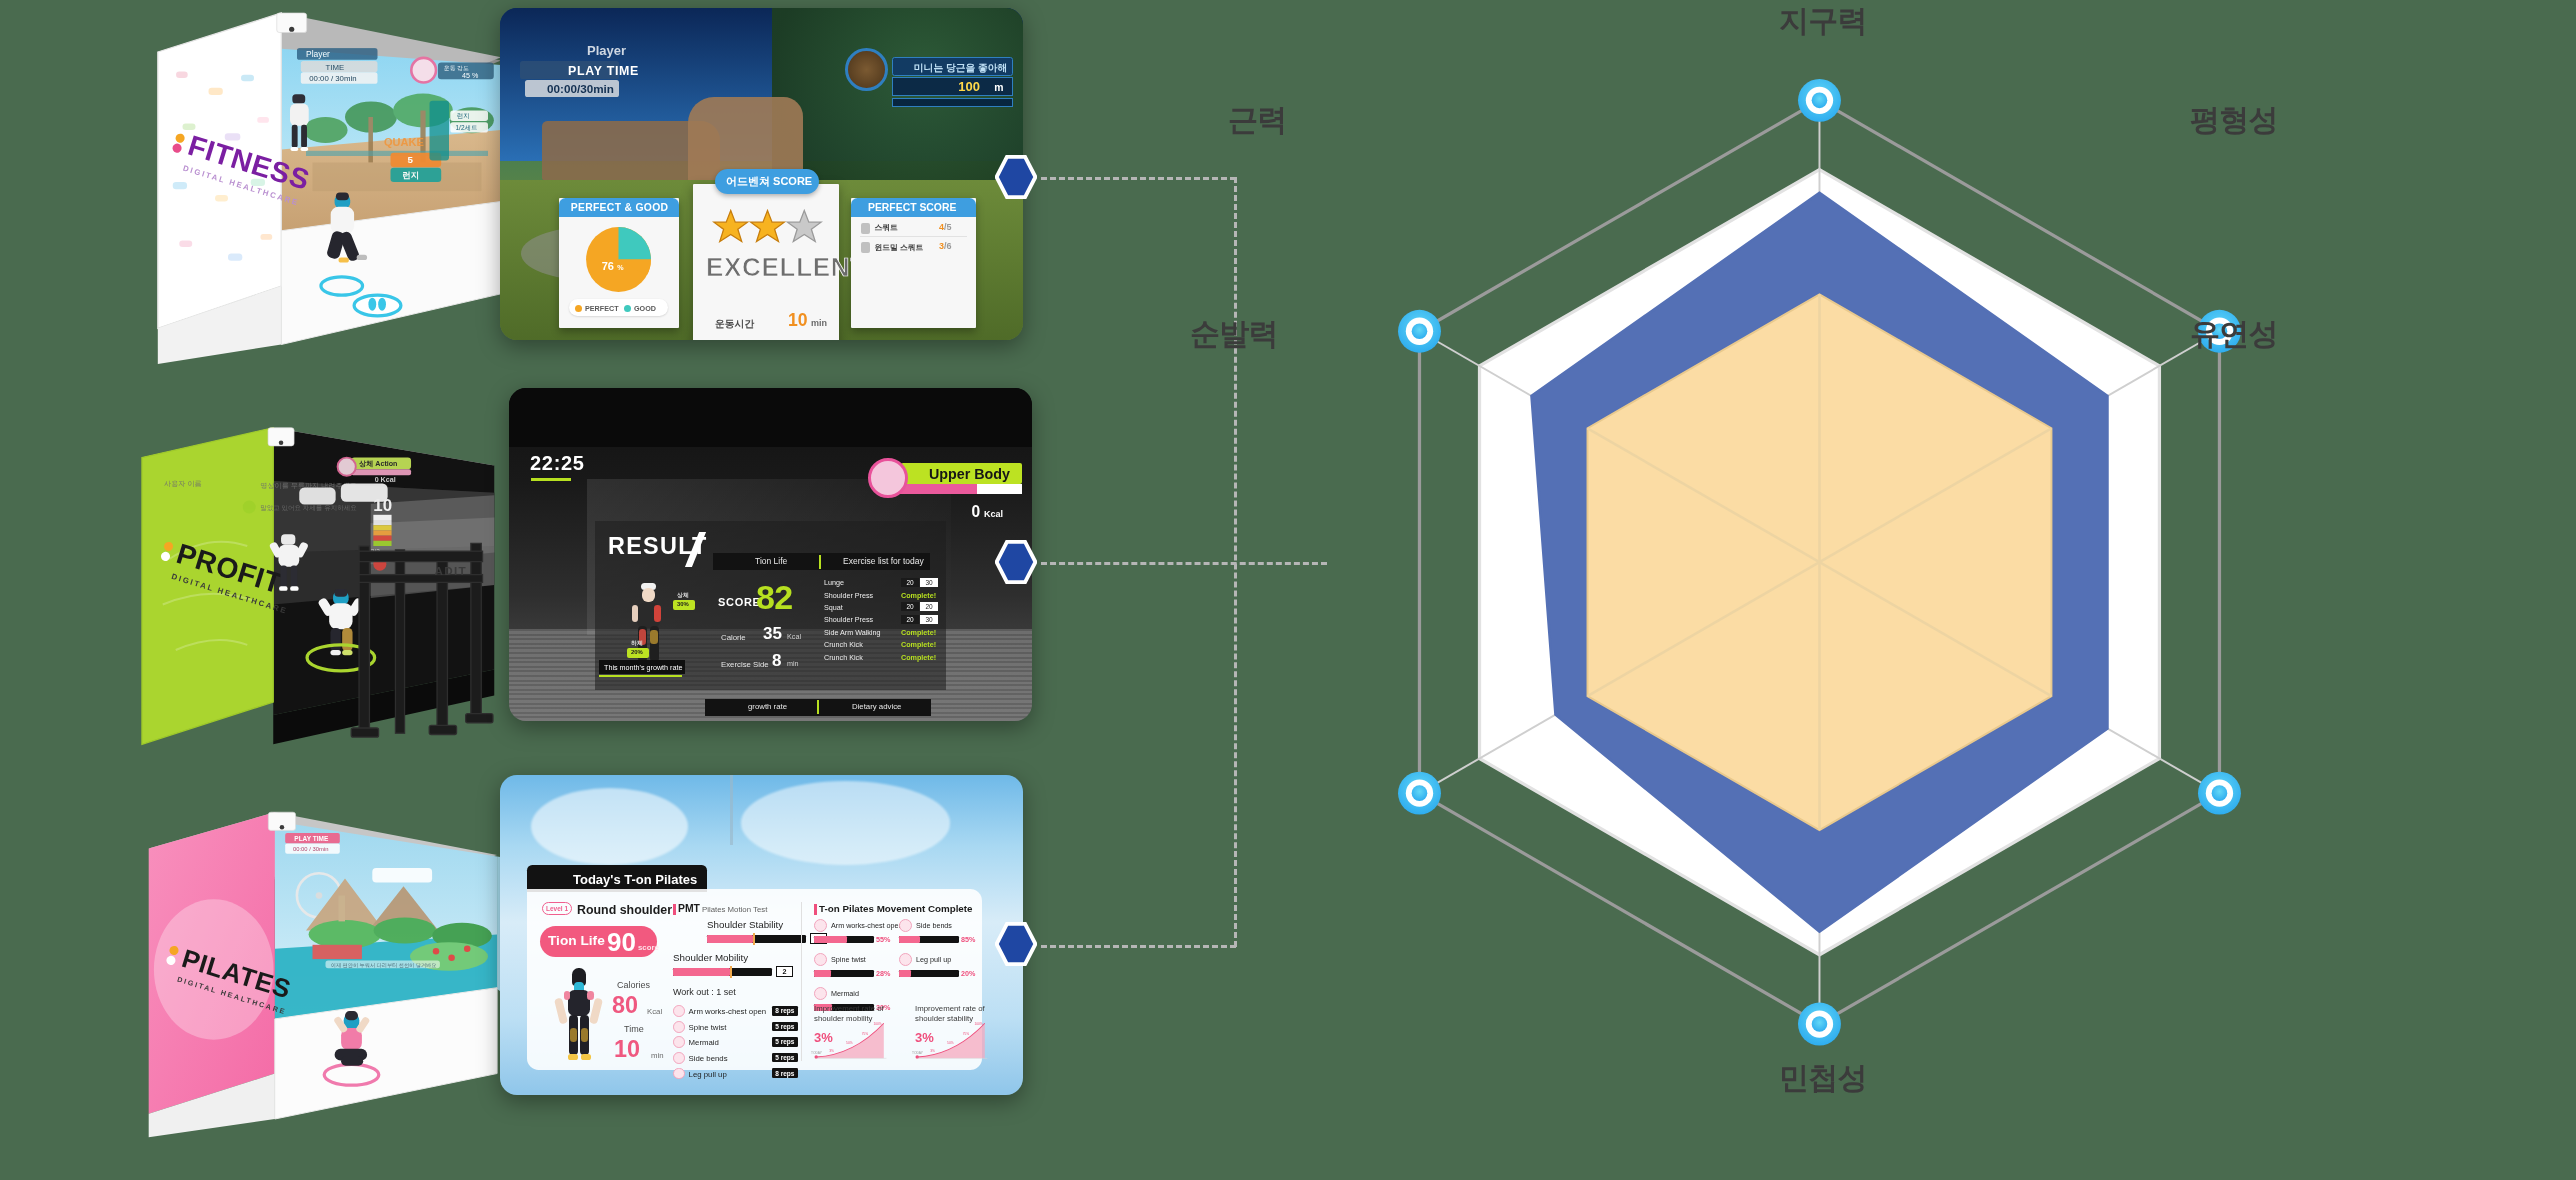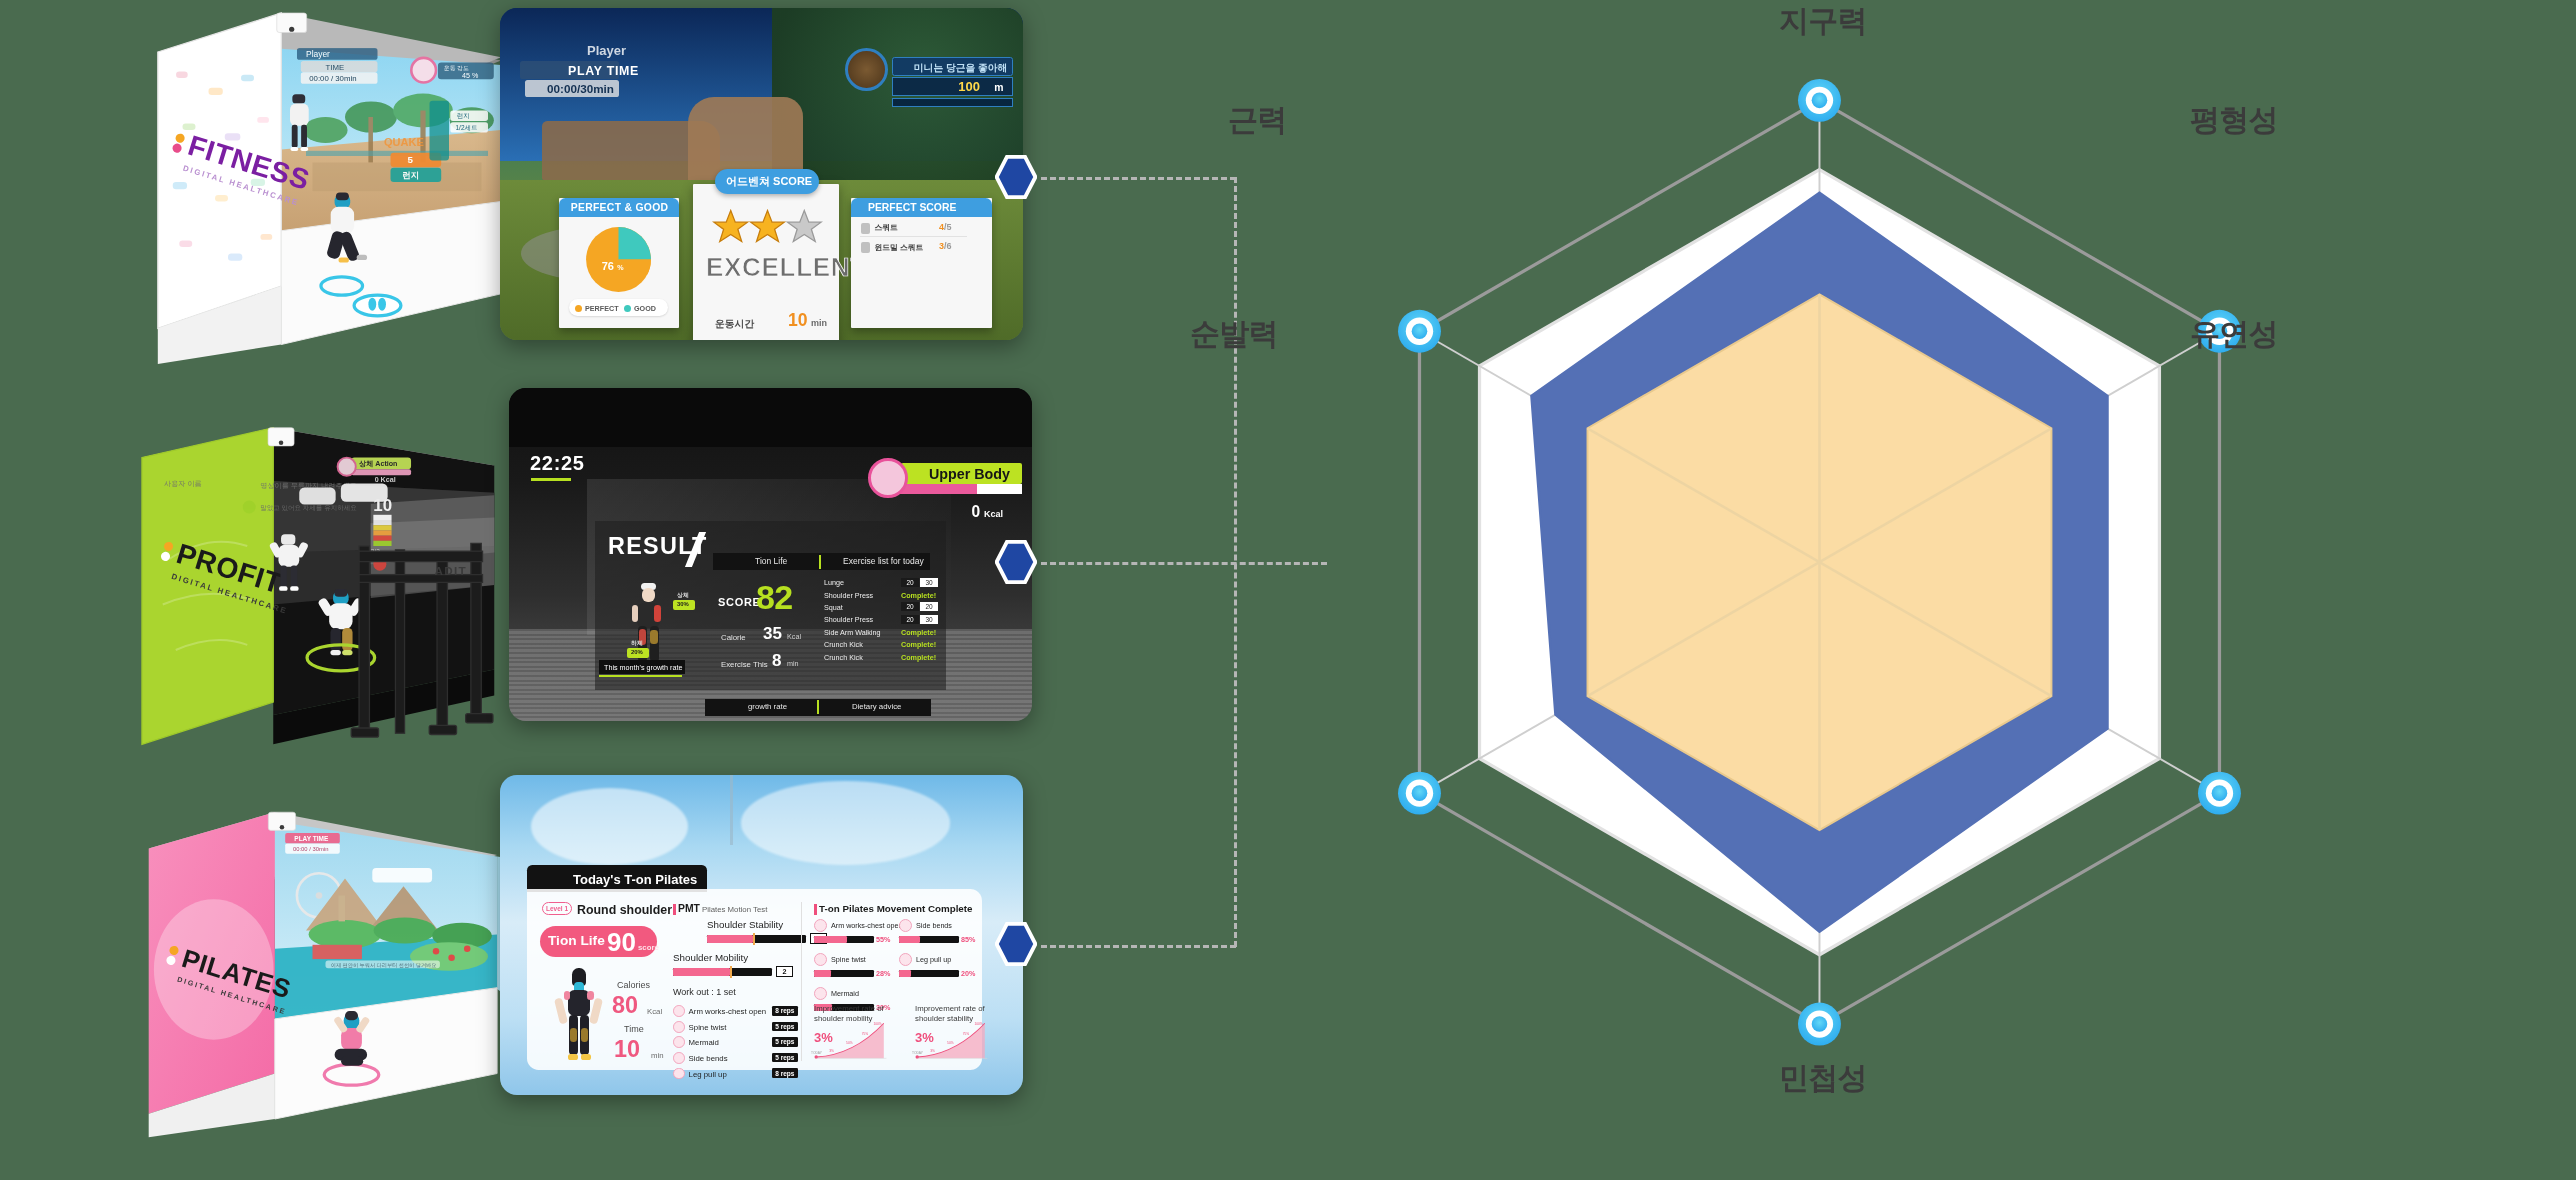--- a/index.html
+++ b/index.html
@@ -224,21 +224,21 @@
           <polygon points="28,4 35,22 54,22 39,33 45,52 28,41 11,52 17,33 2,22 21,22" fill="#f7b320" stroke="#c77e0d" stroke-width="2"></polygon>
           <polygon points="85,4 92,22 111,22 96,33 102,52 85,41 68,52 74,33 59,22 78,22" fill="#f7b320" stroke="#c77e0d" stroke-width="2"></polygon>
           <polygon points="142,4 149,22 168,22 153,33 159,52 142,41 125,52 131,33 116,22 135,22" fill="#c9c9c9" stroke="#9a9a9a" stroke-width="2"></polygon>
         </g>
       </svg>
       <div class="t" style="left:206px;top:246px;color:#6e6e6e;font-size:26px;font-weight:800;letter-spacing:0.7px;-webkit-text-stroke:0.7px #fff;">EXCELLENT</div>
       <div class="t" style="left:215px;top:311px;color:#4b4b4b;font-size:9.8px;font-weight:700;">운동시간</div>
       <div class="t" style="left:288px;top:304px;color:#f19020;font-size:17.6px;font-weight:800;">10</div>
       <div class="t" style="left:311px;top:311px;color:#6b6b6b;font-size:9px;font-weight:700;">min</div>
 
-      <div class="card" style="left:351px;top:190px;width:141px;height:130px;background:#f7f7f7;box-shadow:0 3.9px 9px rgba(0,0,0,.3);">
+      <div class="card" style="left:351px;top:190px;width:125px;height:130px;background:#f7f7f7;box-shadow:0 3.9px 9px rgba(0,0,0,.3);">
         <div style="position:absolute;left:0;top:0;width:100%;height:19.5px;background:#3e9ee0;border-radius:6.5px 6.5px 0 0;"></div>
         <div class="t" style="left:17px;top:5.2px;color:#fff;font-size:10.4px;font-weight:800;">PERFECT SCORE</div>
         <div style="position:absolute;left:9px;top:38px;width:107px;height:0.7px;background:#e2e2e2;"></div>
         <div class="t" style="left:23.4px;top:26px;font-size:7.8px;font-weight:700;color:#3a3a3a;">스쿼트</div>
         <div class="t" style="left:88px;top:25px;font-size:9px;font-weight:800;color:#f19020;">
           <span>4</span><span style="color:#9a9a9a;">/</span><span style="color:#9a9a9a;">5</span>
         </div>
         <div class="t" style="left:23.4px;top:46px;font-size:7.8px;font-weight:700;color:#3a3a3a;">윈드밀 스쿼트</div>
         <div class="t" style="left:88px;top:44px;font-size:9px;font-weight:800;color:#f19020;">
           <span>3</span><span style="color:#9a9a9a;">/</span><span style="color:#9a9a9a;">6</span>
@@ -393,21 +393,21 @@
 
       <div style="position:absolute;left:90px;top:272px;width:86px;height:14.3px;background:#0f0f0f;"></div>
       <div class="t" style="left:95px;top:276px;color:#ffffff;font-size:7.2px;">This month's growth rate</div>
       <div style="position:absolute;left:90px;top:287px;width:83px;height:2px;background:#b7e020;"></div>
 
       <div class="t" style="left:209px;top:209px;color:#ffffff;font-size:11px;font-weight:800;letter-spacing:0.7px;">SCORE</div>
       <div class="t" style="left:247px;top:192px;color:#b7e020;font-size:34px;font-weight:800;letter-spacing:-0.7px;">82</div>
       <div class="t" style="left:212px;top:246px;color:#e4e4e4;font-size:7.8px;">Calorie</div>
       <div class="t" style="left:254px;top:237px;color:#ffffff;font-size:17px;font-weight:800;">35</div>
       <div class="t" style="left:278px;top:245px;color:#d0d0d0;font-size:7.2px;">Kcal</div>
-      <div class="t" style="left:212px;top:273px;color:#e4e4e4;font-size:7.8px;">Exercise This</div>
+      <div class="t" style="left:212px;top:273px;color:#e4e4e4;font-size:7.8px;">Exercise Side</div>
       <div class="t" style="left:263px;top:264px;color:#ffffff;font-size:17px;font-weight:800;">8</div>
       <div class="t" style="left:278px;top:272px;color:#d0d0d0;font-size:7.2px;">min</div>
 
       <div id="exercise-list" style="position:absolute;left:315px;top:189px;width:117px;">
           <div style="position:relative;height:12.4px;">
       <span style="position:absolute;left:0;top:1.3px;color:#ededed;font-size:7.2px;">Lunge</span>
             <span style="position:absolute;left:77px;top:0.7px;width:18px;height:9px;background:#1a1a1a;color:#fff;font-size:6.5px;text-align:center;line-height:9px;">20</span>
            <span style="position:absolute;left:96px;top:0.7px;width:18px;height:9px;background:#ffffff;color:#1a1a1a;font-size:6.5px;text-align:center;line-height:9px;">30</span>
           </div>
           <div style="position:relative;height:12.4px;">

